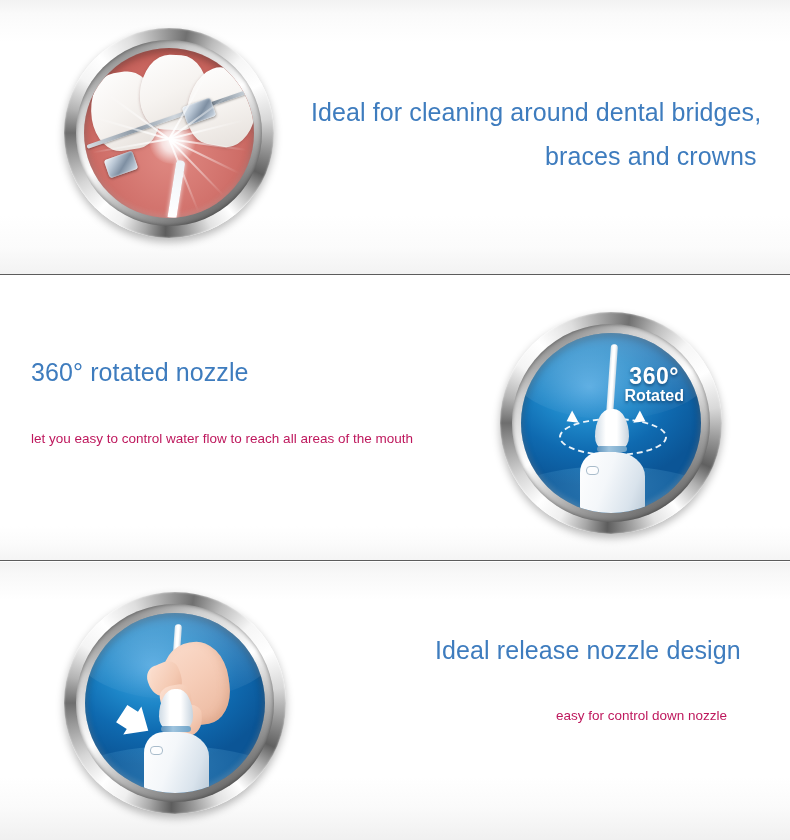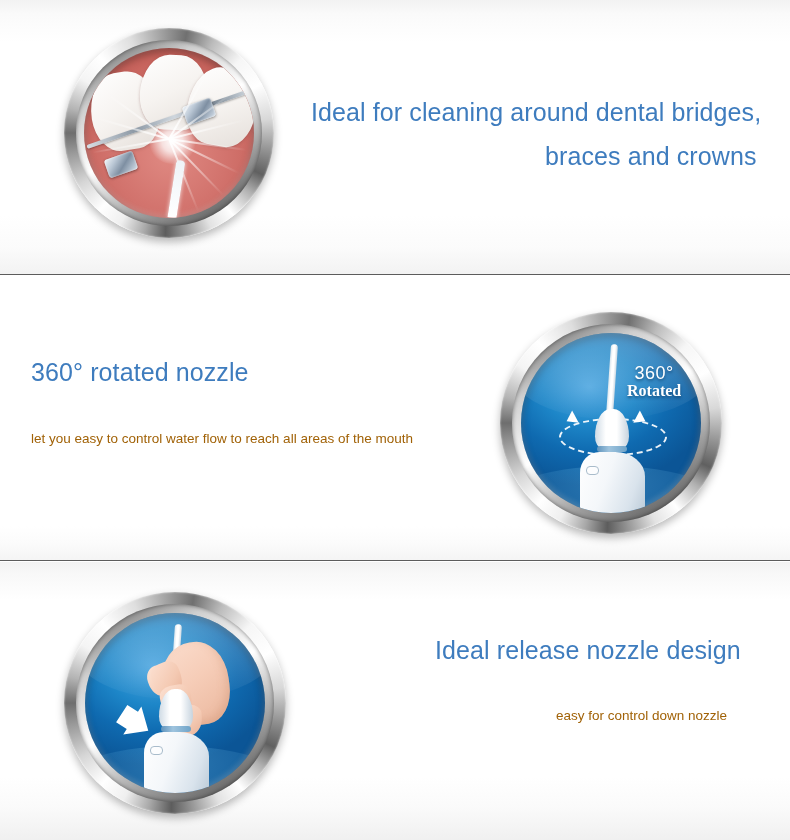--- a/index.html
+++ b/index.html
@@ -279,29 +279,28 @@
     top: 17%;
     width: 48%;
     text-align: center;
     color: #ffffff;
     text-shadow: 0 2px 3px rgba(0,40,80,0.55);
     line-height: 1.05;
     pointer-events: none;
   }
   .badge-360 .b-top {
     display: block;
-    font-size: 18px;
-    font-weight: normal;
+    font-size: 23px;
+    font-weight: bold;
     letter-spacing: 0.5px;
   }
   .badge-360 .b-bottom {
     display: block;
     font-size: 16px;
     font-weight: bold;
-    font-family: Liberation Serif, serif;
   }
 
   
   .hand-palm {
     position: absolute;
     left: 44%;
     top: 16%;
     width: 36%;
     height: 46%;
     background: linear-gradient(150deg, #fbddcd 0%, #f6cdb8 45%, #eab69c 100%);
@@ -339,21 +338,21 @@
   .headline {
     position: absolute;
     color: #3e7cbe;
     font-size: 25px;
     line-height: 1.0;
     white-space: nowrap;
     letter-spacing: 0.1px;
   }
   .subline {
     position: absolute;
-    color: #a16207;
+    color: #be185d;
     font-size: 13.5px;
     line-height: 1.0;
     white-space: nowrap;
   }
 
   #headline-1a { left: 311px; top: 100px; }
   #headline-1b { left: 545px; top: 144px; }
   #headline-2  { left: 31px;  top: 360px; }
   #subline-2   { left: 31px;  top: 432px; }
   #headline-3  { left: 435px; top: 638px; }

